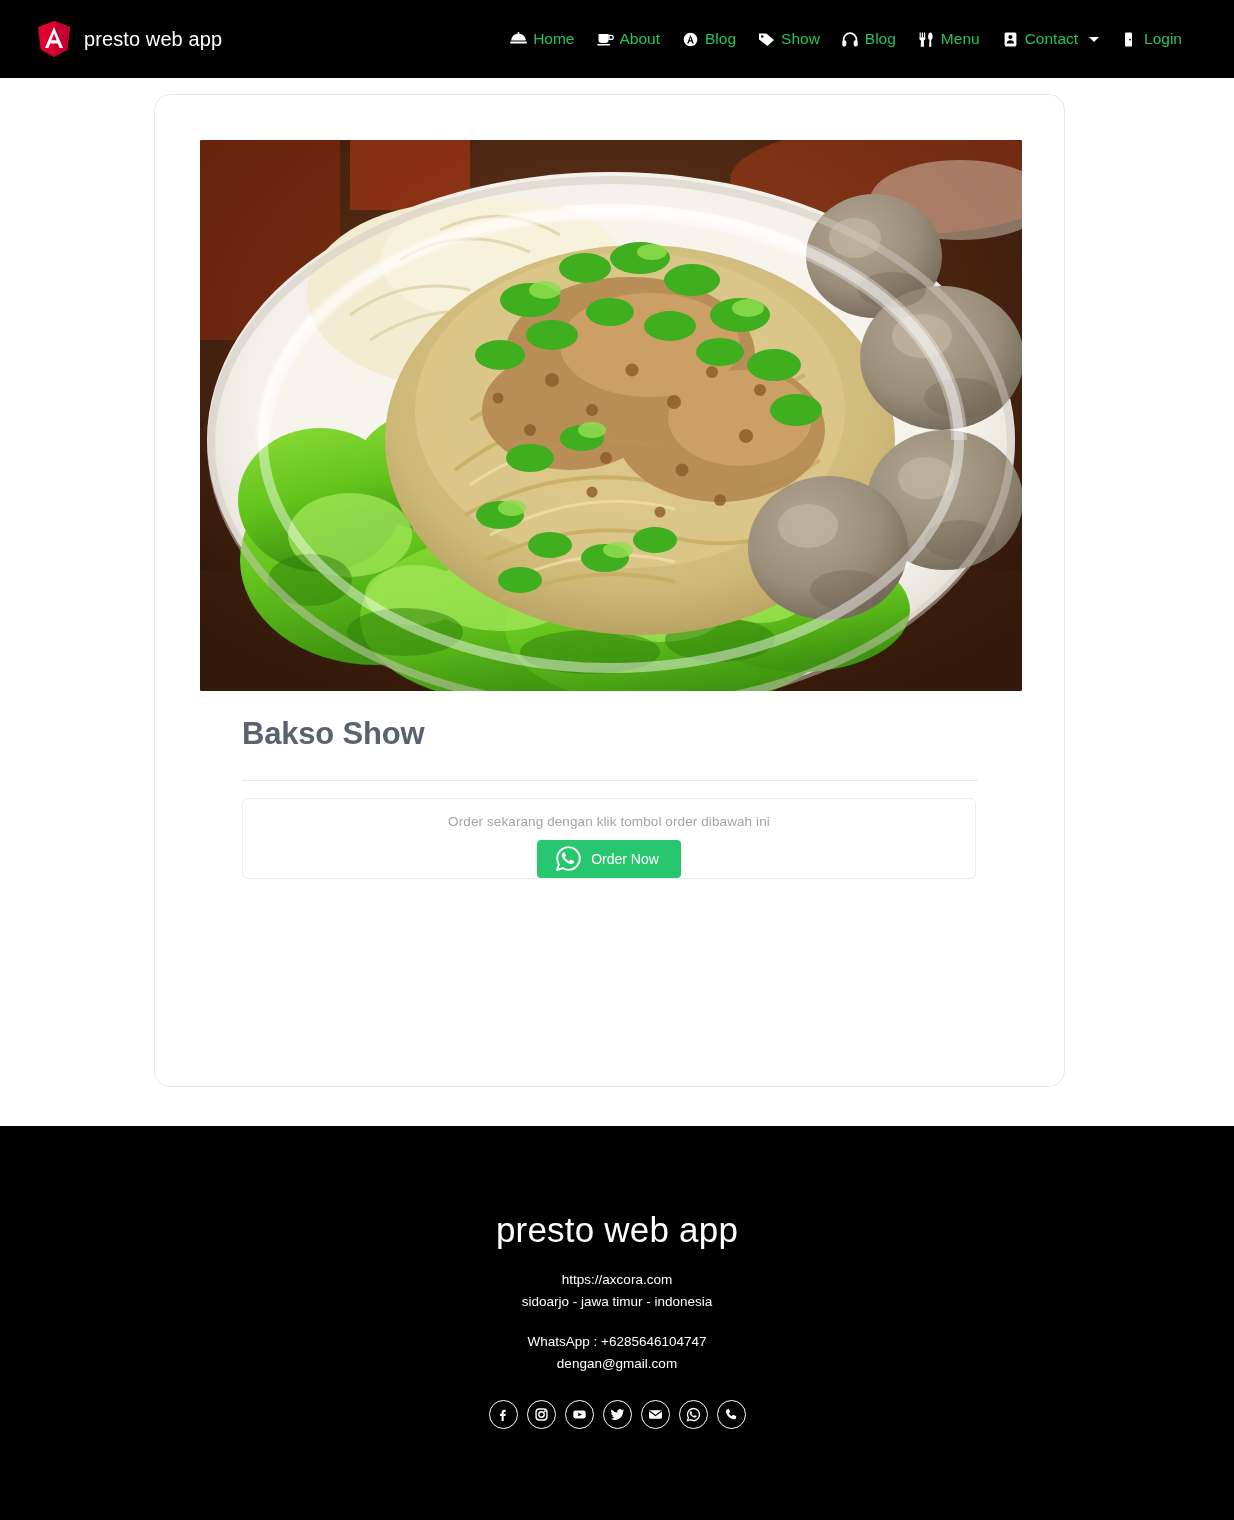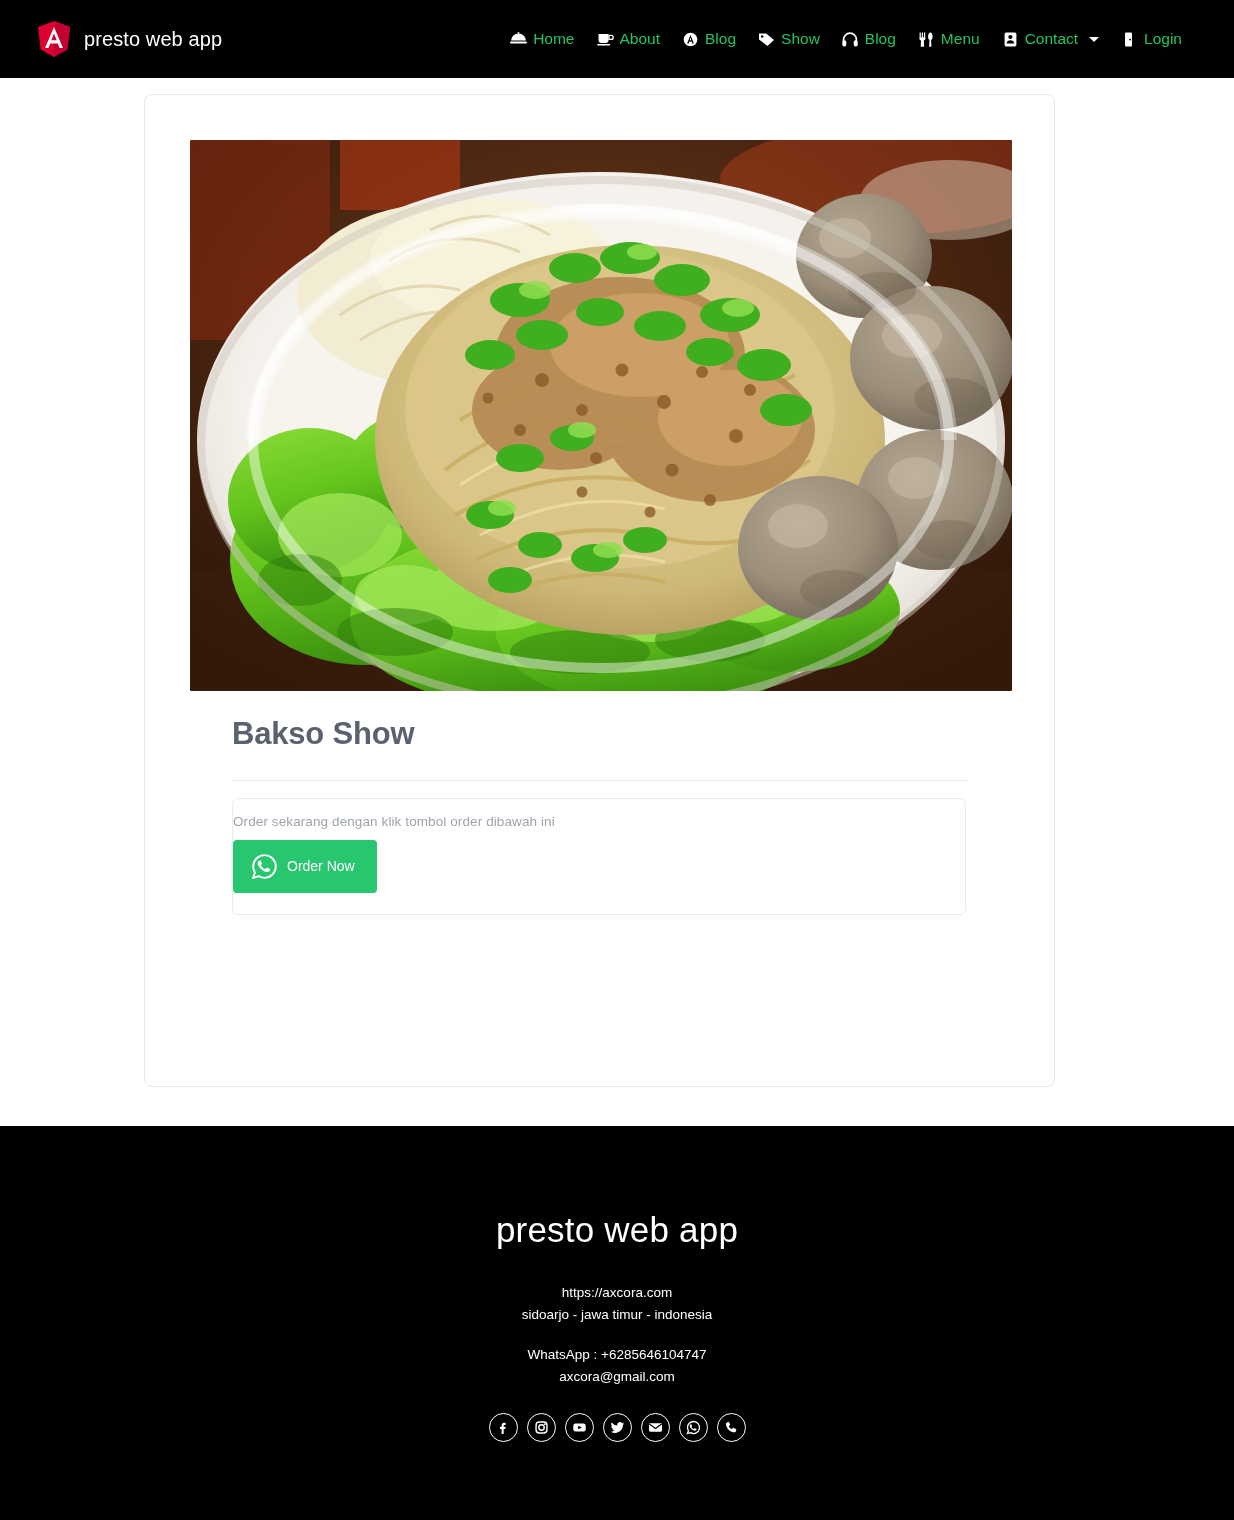--- a/index.html
+++ b/index.html
@@ -73,27 +73,27 @@
 
   
   .page {
     width: 1234px;
     height: 1048px;
     background: #ffffff;
     position: relative;
   }
   .card {
     position: absolute;
-    left: 144px;
+    left: 154px;
     top: 16px;
     width: 911px;
     height: 993px;
     background: #ffffff;
     border: 1px solid #e8e8ea;
-    border-radius: 8px;
+    border-radius: 16px;
   }
   .product-img {
     position: absolute;
     left: 45px;
     top: 45px;
     width: 822px;
     height: 551px;
     border-radius: 2px;
     overflow: hidden;
     background: #3a1d10;
@@ -122,26 +122,26 @@
   }
   .divider {
     margin-top: 26px;
     height: 1px;
     background: #e9eaec;
     width: 736px;
   }
   .order-box {
     margin-top: 17px;
     width: 734px;
-    height: 117px;
+    height: 81px;
     border: 1px solid #eaebed;
     border-radius: 6px;
     display: flex;
     flex-direction: column;
-    align-items: flex-start;
+    align-items: center;
     padding-top: 15px;
   }
   .order-hint {
     font-size: 13.5px;
     color: #9ea4ae;
     letter-spacing: 0.1px;
   }
   .order-btn {
     margin-top: 11px;
     background: #28c76f;
@@ -171,21 +171,21 @@
   .footer-title {
     font-size: 35px;
     font-weight: 400;
     letter-spacing: 0.2px;
   }
   .footer-line {
     font-size: 13.5px;
     color: #ffffff;
     line-height: 1.62;
   }
-  .f-block1 { margin-top: 32px; }
+  .f-block1 { margin-top: 19px; }
   .f-block2 { margin-top: 18px; }
   .socials {
     margin-top: 26px;
     display: flex;
     justify-content: center;
     gap: 9px;
   }
   .soc {
     width: 29px;
     height: 29px;
@@ -503,21 +503,21 @@
 <div class="footer">
   <div class="footer-title">presto web app</div>
 
   <div class="f-block1">
     <div class="footer-line">https://axcora.com</div>
     <div class="footer-line">sidoarjo - jawa timur - indonesia</div>
   </div>
 
   <div class="f-block2">
     <div class="footer-line">WhatsApp : +6285646104747</div>
-    <div class="footer-line">axcora@gmail.com</div>
+    <div class="footer-line">dengan@gmail.com</div>
   </div>
 
   <div class="socials">
     <a class="soc" href="#">
       <span>
         <svg width="15" height="15" viewBox="0 0 16 16">
             <path d="M10.3 5.4h-1.5c-.3 0-.6.3-.6.7v1.2h2.1l-.3 2.2H8.2V15H6V9.5H4.3V7.3H6V6c0-1.7 1-3 2.7-3h1.6z" fill="#fff"></path>
           </svg>
       </span>
     </a>

